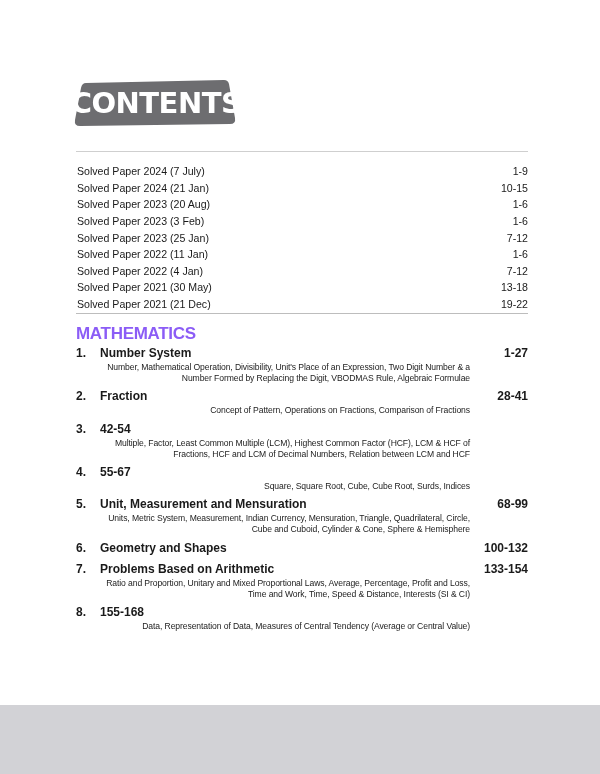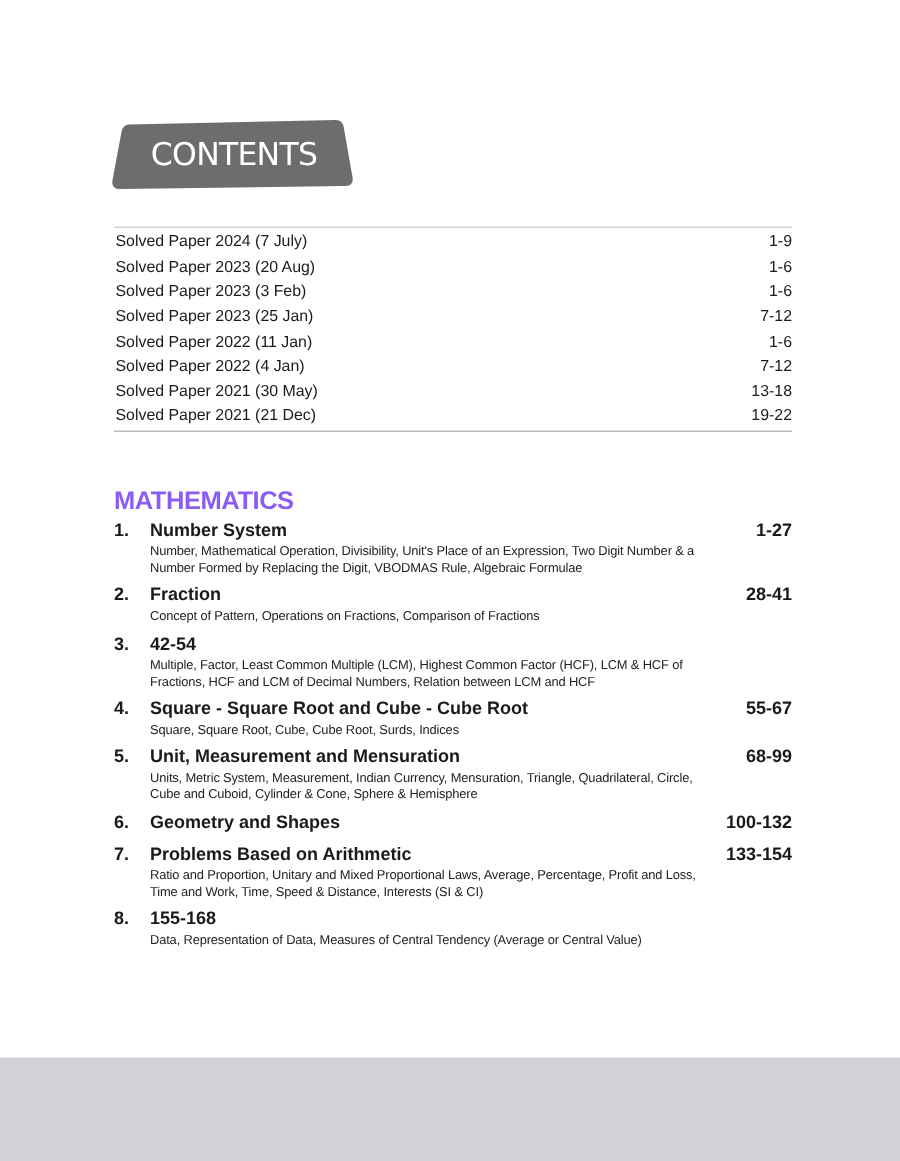--- a/index.html
+++ b/index.html
@@ -9,29 +9,29 @@
     .page { position: absolute; left: 0; top: 0; width: 600px; height: 705px; background: #ffffff; }
     .footer-band { position: absolute; left: 0; top: 705px; width: 600px; height: 69px; background: #d2d2d6; }
 
     .contents-badge {
       position: absolute; left: 74px; top: 80px; width: 162px; height: 46px;
     }
     .contents-badge svg { position: absolute; left: 0; top: 0; }
     .contents-badge .label {
       position: absolute; left: 0; top: 0; width: 162px; height: 46px;
       display: flex; align-items: center; justify-content: center;
-      color: #ffffff; font-weight: normal; font-size: 21px; letter-spacing: -0.5px;
+      color: #ffffff; font-weight: bold; font-size: 29px; letter-spacing: -0.5px;
       font-family: "DejaVu Sans", sans-serif;
       padding-left: 2px;
     }
 
     .solved-table {
       position: absolute; left: 76px; top: 151px; width: 452px;
       border-top: 1px solid #cfcfcf; border-bottom: 1px solid #bdbdbd;
-      padding-top: 1px; padding-bottom: 1px;
+      padding-top: 11px; padding-bottom: 1px;
     }
     .solved-row {
       display: flex; justify-content: space-between; align-items: center;
       height: 16.6px; font-size: 10.6px; color: #1a1a1a;
       padding-left: 1px; padding-right: 0px;
     }
 
     .section-title {
       position: absolute; left: 76px; top: 324px;
       font-size: 17px; font-weight: bold; color: #8b5cf6; letter-spacing: -0.3px;
@@ -43,38 +43,43 @@
       display: flex; align-items: baseline; height: 16px;
       font-weight: bold; font-size: 12px; color: #1a1a1a;
     }
     .chapter-num { width: 24px; }
     .chapter-title { flex: 1; }
     .chapter-pages { text-align: right; }
     .chapter-desc {
       margin-left: 24px; width: 370px;
       font-size: 8.6px; line-height: 11.2px; color: #222;
       letter-spacing: -0.1px;
+      text-align: right;
     }
   </style>
 </head>
 <body>
 
 <div class="page">
 
   <div class="contents-badge">
     <svg width="162" height="46" viewBox="0 0 162 46">
       <path d="M12 3 L150 0 Q154 0 155 4 L161 38 Q162 44 156 44 L6 46 Q0 46 1 40 L7 8 Q8 3 12 3 Z" fill="#6d6d70"></path>
     </svg>
     <div class="label">CONTENTS</div>
   </div>
 
   <div class="solved-table">
     <div class="solved-row">
         <span>Solved Paper 2024 (7 July)</span>
         <span>1-9</span>
+      </div>
+    <div class="solved-row">
+        <span>Solved Paper 2024 (21 Jan)</span>
+        <span>10-15</span>
       </div>
     <div class="solved-row">
         <span>Solved Paper 2023 (20 Aug)</span>
         <span>1-6</span>
       </div>
     <div class="solved-row">
         <span>Solved Paper 2023 (3 Feb)</span>
         <span>1-6</span>
       </div>
     <div class="solved-row">
@@ -121,21 +126,20 @@
     <div class="chapter">
       <div class="chapter-head">
           <span class="chapter-num">3.</span>
           <span class="chapter-pages">42-54</span>
         </div>
       <div class="chapter-desc">Multiple, Factor, Least Common Multiple (LCM), Highest Common Factor (HCF), LCM &amp; HCF of Fractions, HCF and LCM of Decimal Numbers, Relation between LCM and HCF</div>
     </div>
     <div class="chapter">
       <div class="chapter-head">
           <span class="chapter-num">4.</span>
-          <span class="chapter-title">Square - Square Root and Cube - Cube Root</span>
           <span class="chapter-pages">55-67</span>
         </div>
       <div class="chapter-desc">Square, Square Root, Cube, Cube Root, Surds, Indices</div>
     </div>
     <div class="chapter">
       <div class="chapter-head">
           <span class="chapter-num">5.</span>
           <span class="chapter-title">Unit, Measurement and Mensuration</span>
           <span class="chapter-pages">68-99</span>
         </div>

